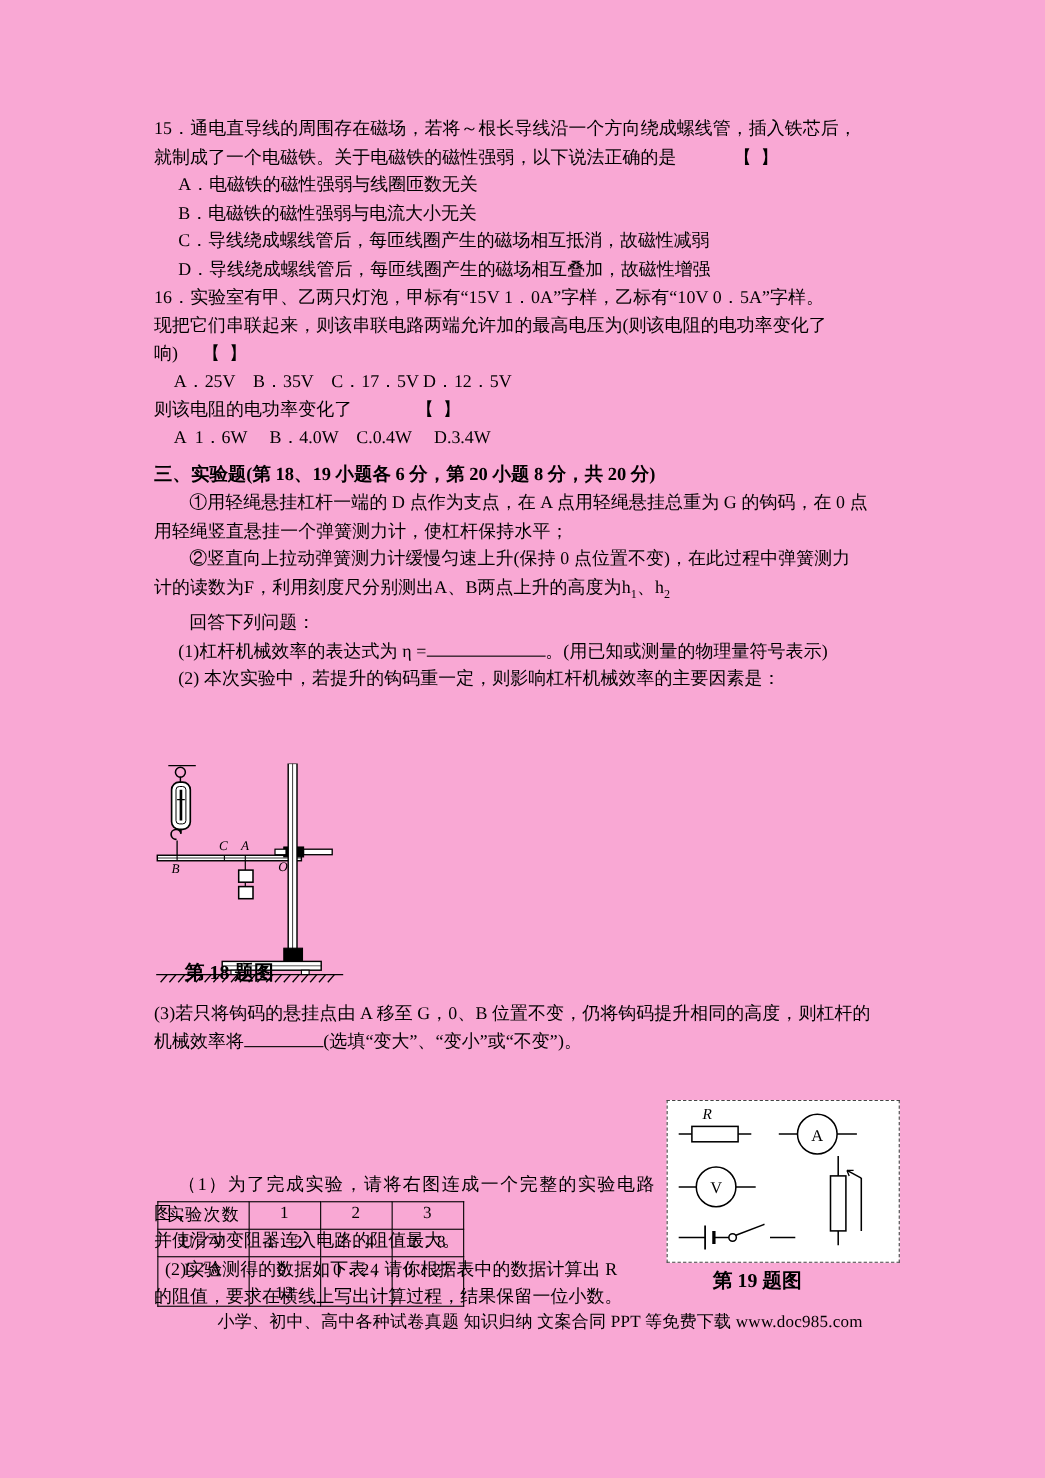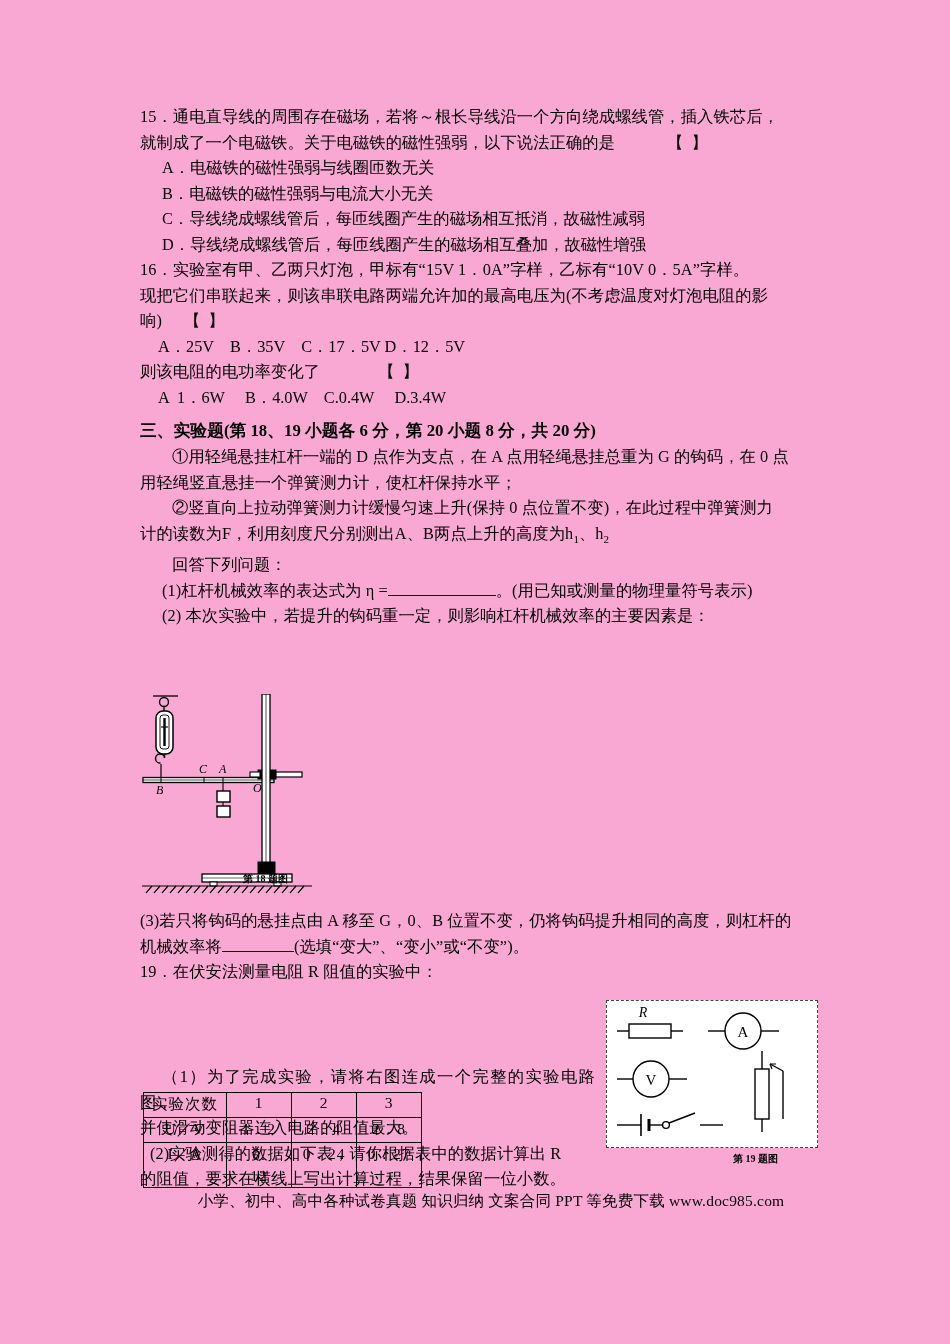--- a/index.html
+++ b/index.html
@@ -72,23 +72,23 @@
     vertical-align: baseline;
   }
   .wrap-fig18 {
     position: absolute;
     left: 140px;
     top: 694px;
     width: 235px;
     height: 215px;
   }
   .cap {
-    font-size: 10px;
+    font-size: 18px;
     font-weight: bold;
-    text-align: right;
+    text-align: left;
     font-family: "Liberation Serif", "DejaVu Serif", serif;
   }
   .cap18 {
     position: absolute;
     left: 168px;
     top: 872px;
     width: 120px;
   }
   .q19-right {
     position: absolute;
@@ -158,21 +158,21 @@
       <div class="qline">15．通电直导线的周围存在磁场，若将～根长导线沿一个方向绕成螺线管，插入铁芯后，</div>
       <div class="qline"><span>就制成了一个电磁铁。关于电磁铁的磁性强弱，以下说法正确的是</span><span style="display:inline-block;width:52px"></span><span class="brk">【    】</span></div>
       <div class="opt">A．电磁铁的磁性强弱与线圈匝数无关</div>
       <div class="opt">B．电磁铁的磁性强弱与电流大小无关</div>
       <div class="opt">C．导线绕成螺线管后，每匝线圈产生的磁场相互抵消，故磁性减弱</div>
       <div class="opt">D．导线绕成螺线管后，每匝线圈产生的磁场相互叠加，故磁性增强</div>
     </div>
 
     <div class="qblock">
       <div class="qline">16．实验室有甲、乙两只灯泡，甲标有“15V  1．0A”字样，乙标有“10V  0．5A”字样。</div>
-      <div class="qline">现把它们串联起来，则该串联电路两端允许加的最高电压为(不考虑温度对灯泡电阻的影</div>
+      <div class="qline">现把它们串联起来，则该串联电路两端允许加的最高电压为(则该电阻的电功率变化了</div>
       <div class="qline"><span>响)</span><span style="display:inline-block;width:22px"></span><span class="brk">【    】</span></div>
       <div class="opt-row">A．25V    B．35V    C．17．5V D．12．5V</div>
     </div>
 
     <div class="qblock">
       <div class="qline"><span>则该电阻的电功率变化了</span><span style="display:inline-block;width:58px"></span><span class="brk">【    】</span></div>
       <div class="opt-row">A  1．6W     B．4.0W    C.0.4W     D.3.4W</div>
     </div>
 
     <div class="section-title">三、实验题(第 18、19 小题各 6 分，第 20 小题 8 分，共 20 分)</div>
@@ -271,21 +271,20 @@
       <text x="79" y="79" font-family="Liberation Serif, serif" font-style="italic" font-size="12">A</text>
       <text x="113" y="98" font-family="Liberation Serif, serif" font-style="italic" font-size="12">O</text>
     </svg>
   </div>
 
   <div class="cap cap18">第 18 题图</div>
 
   <div style="position:absolute;left:140px;top:908px;width:680px;">
     <div class="qline">(3)若只将钩码的悬挂点由 A 移至 G，0、B 位置不变，仍将钩码提升相同的高度，则杠杆的</div>
     <div class="qline"><span>机械效率将</span><span class="fill-blank" style="width:72px"></span><span>(选填“变大”、“变小”或“不变”)。</span></div>
-    <div class="qline">19．在伏安法测量电阻 R 阻值的实验中：</div>
   </div>
 
   <div class="q19text">
     <div class="qline sub-ind2">（1）为了完成实验，请将右图连成一个完整的实验电路图，</div>
     <div class="qline">并使滑动变阻器连入电路的阻值最大。</div>
     <div class="qline" style="text-indent:10px">(2)实验测得的数据如下表，请你根据表中的数据计算出 R</div>
     <div class="qline">的阻值，要求在横线上写出计算过程，结果保留一位小数。</div>
   </div>
 
   <div class="q19-right">

